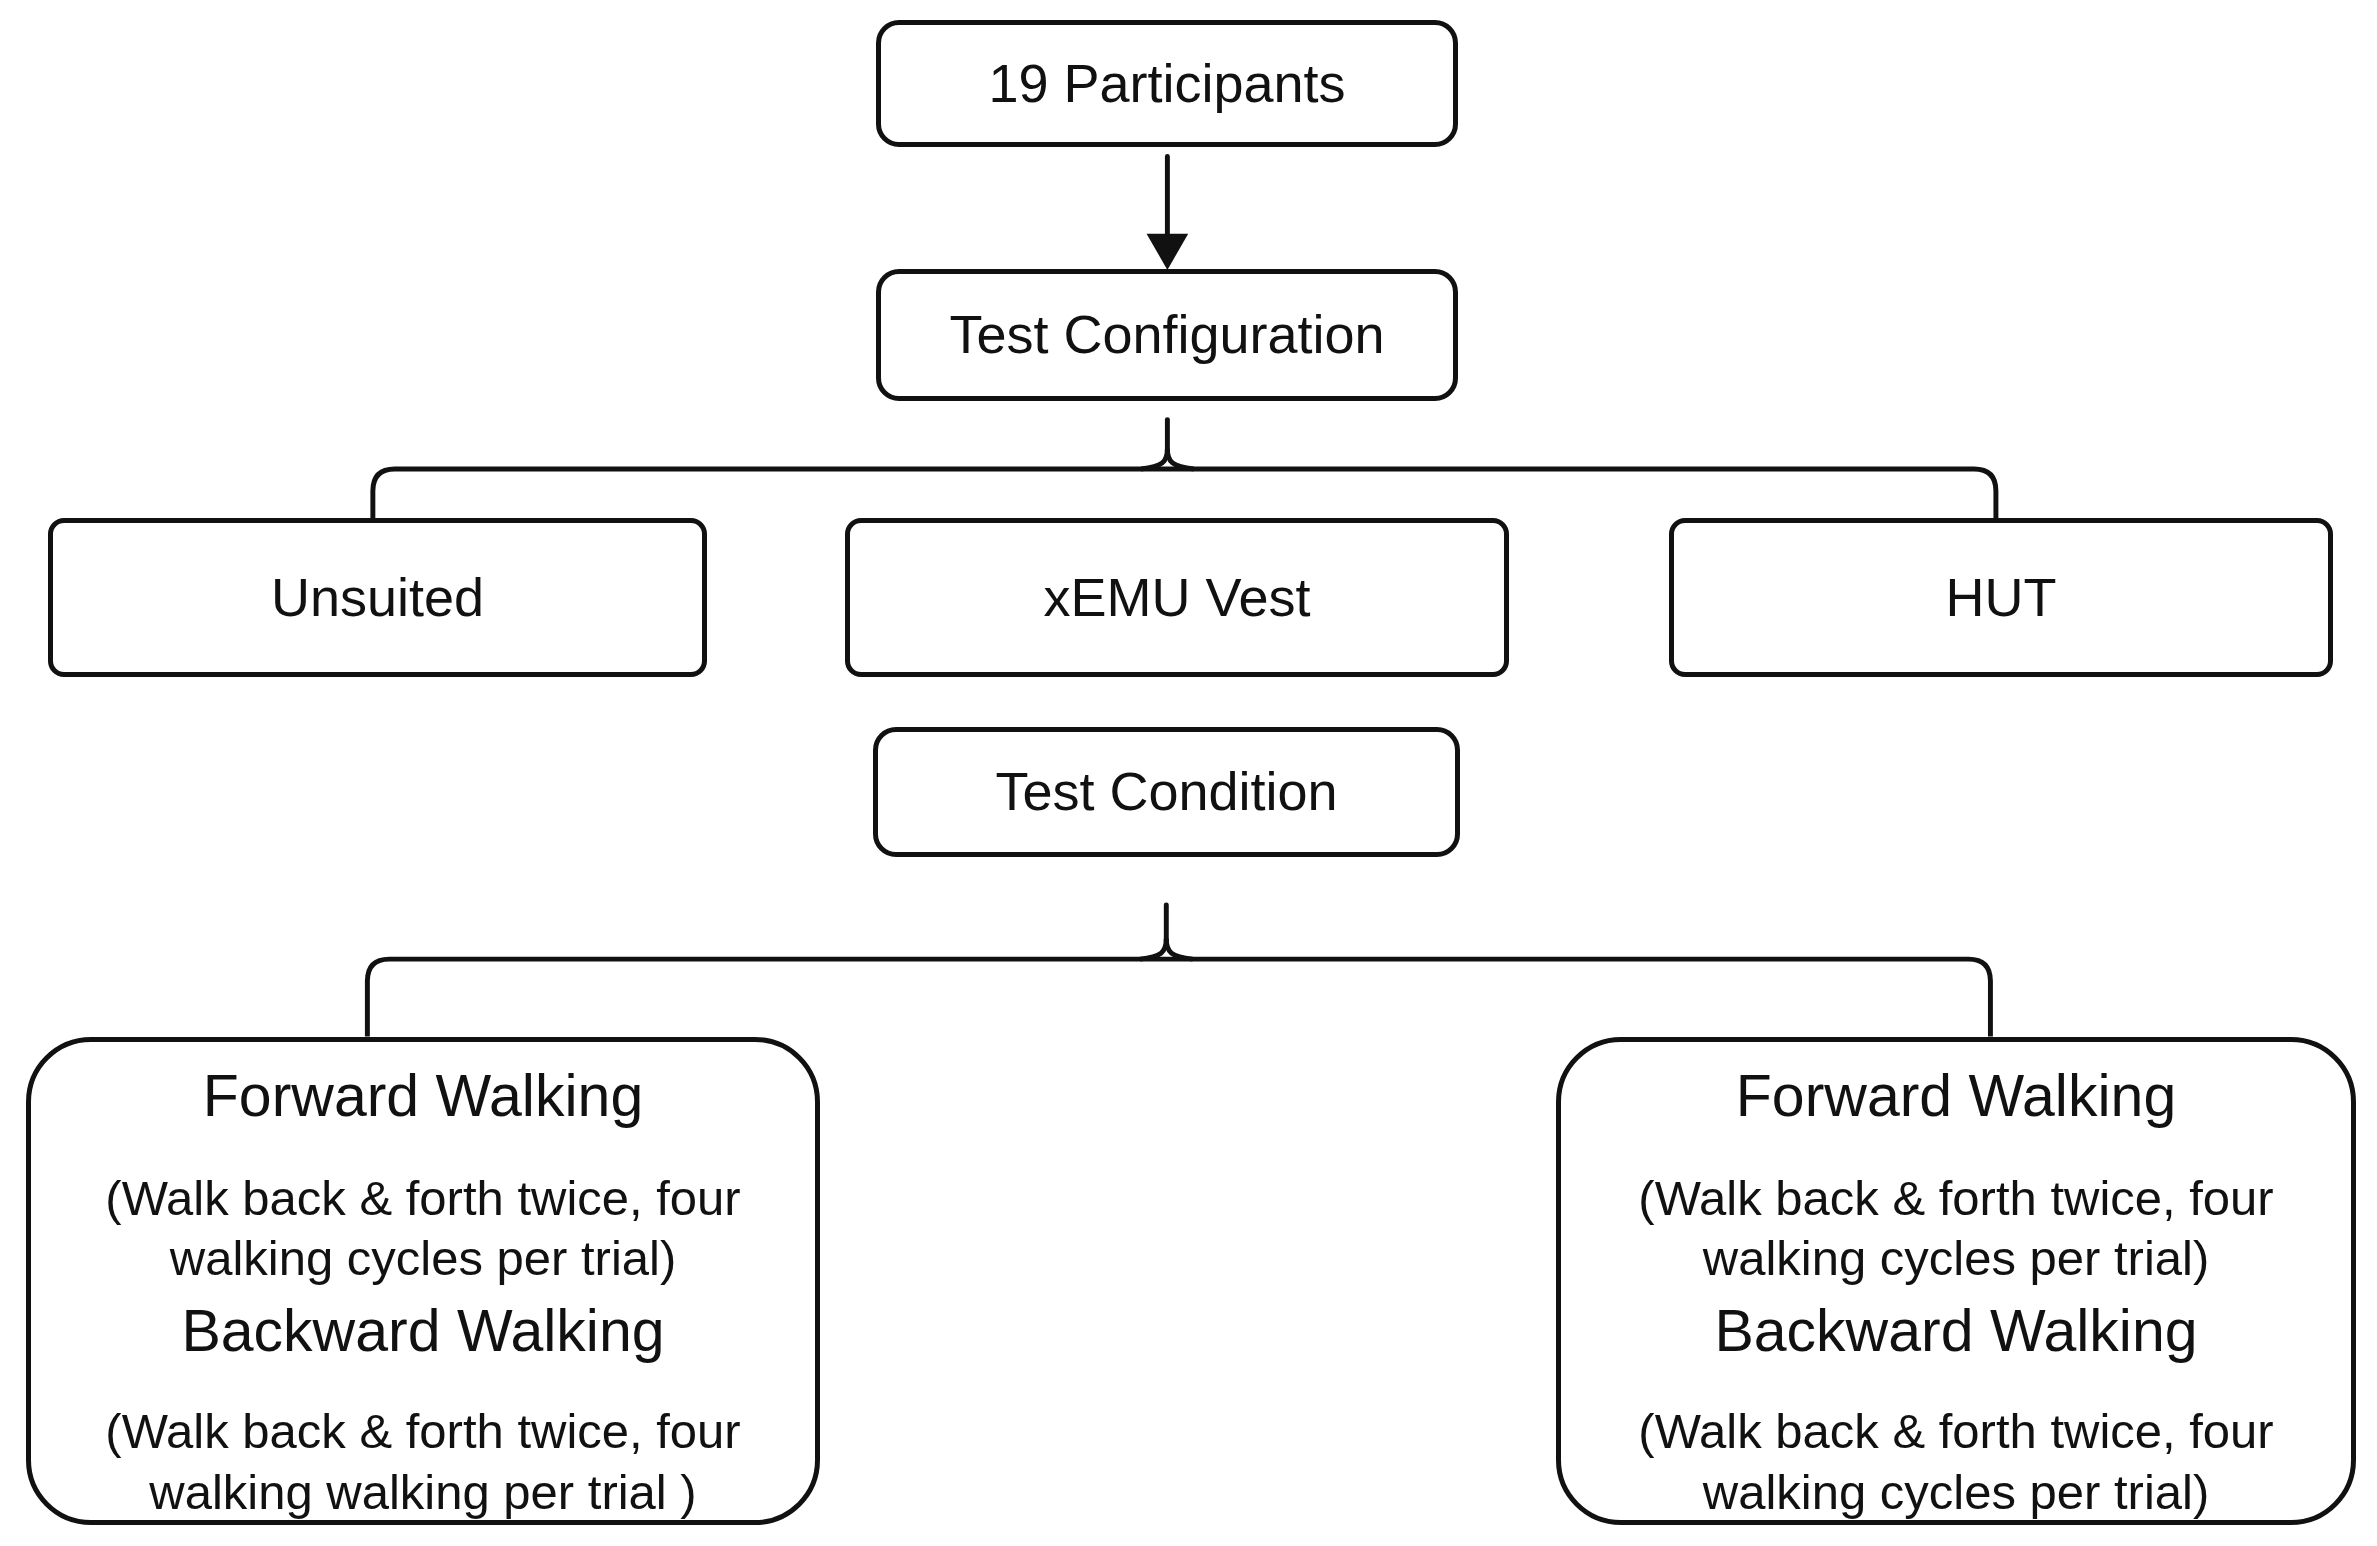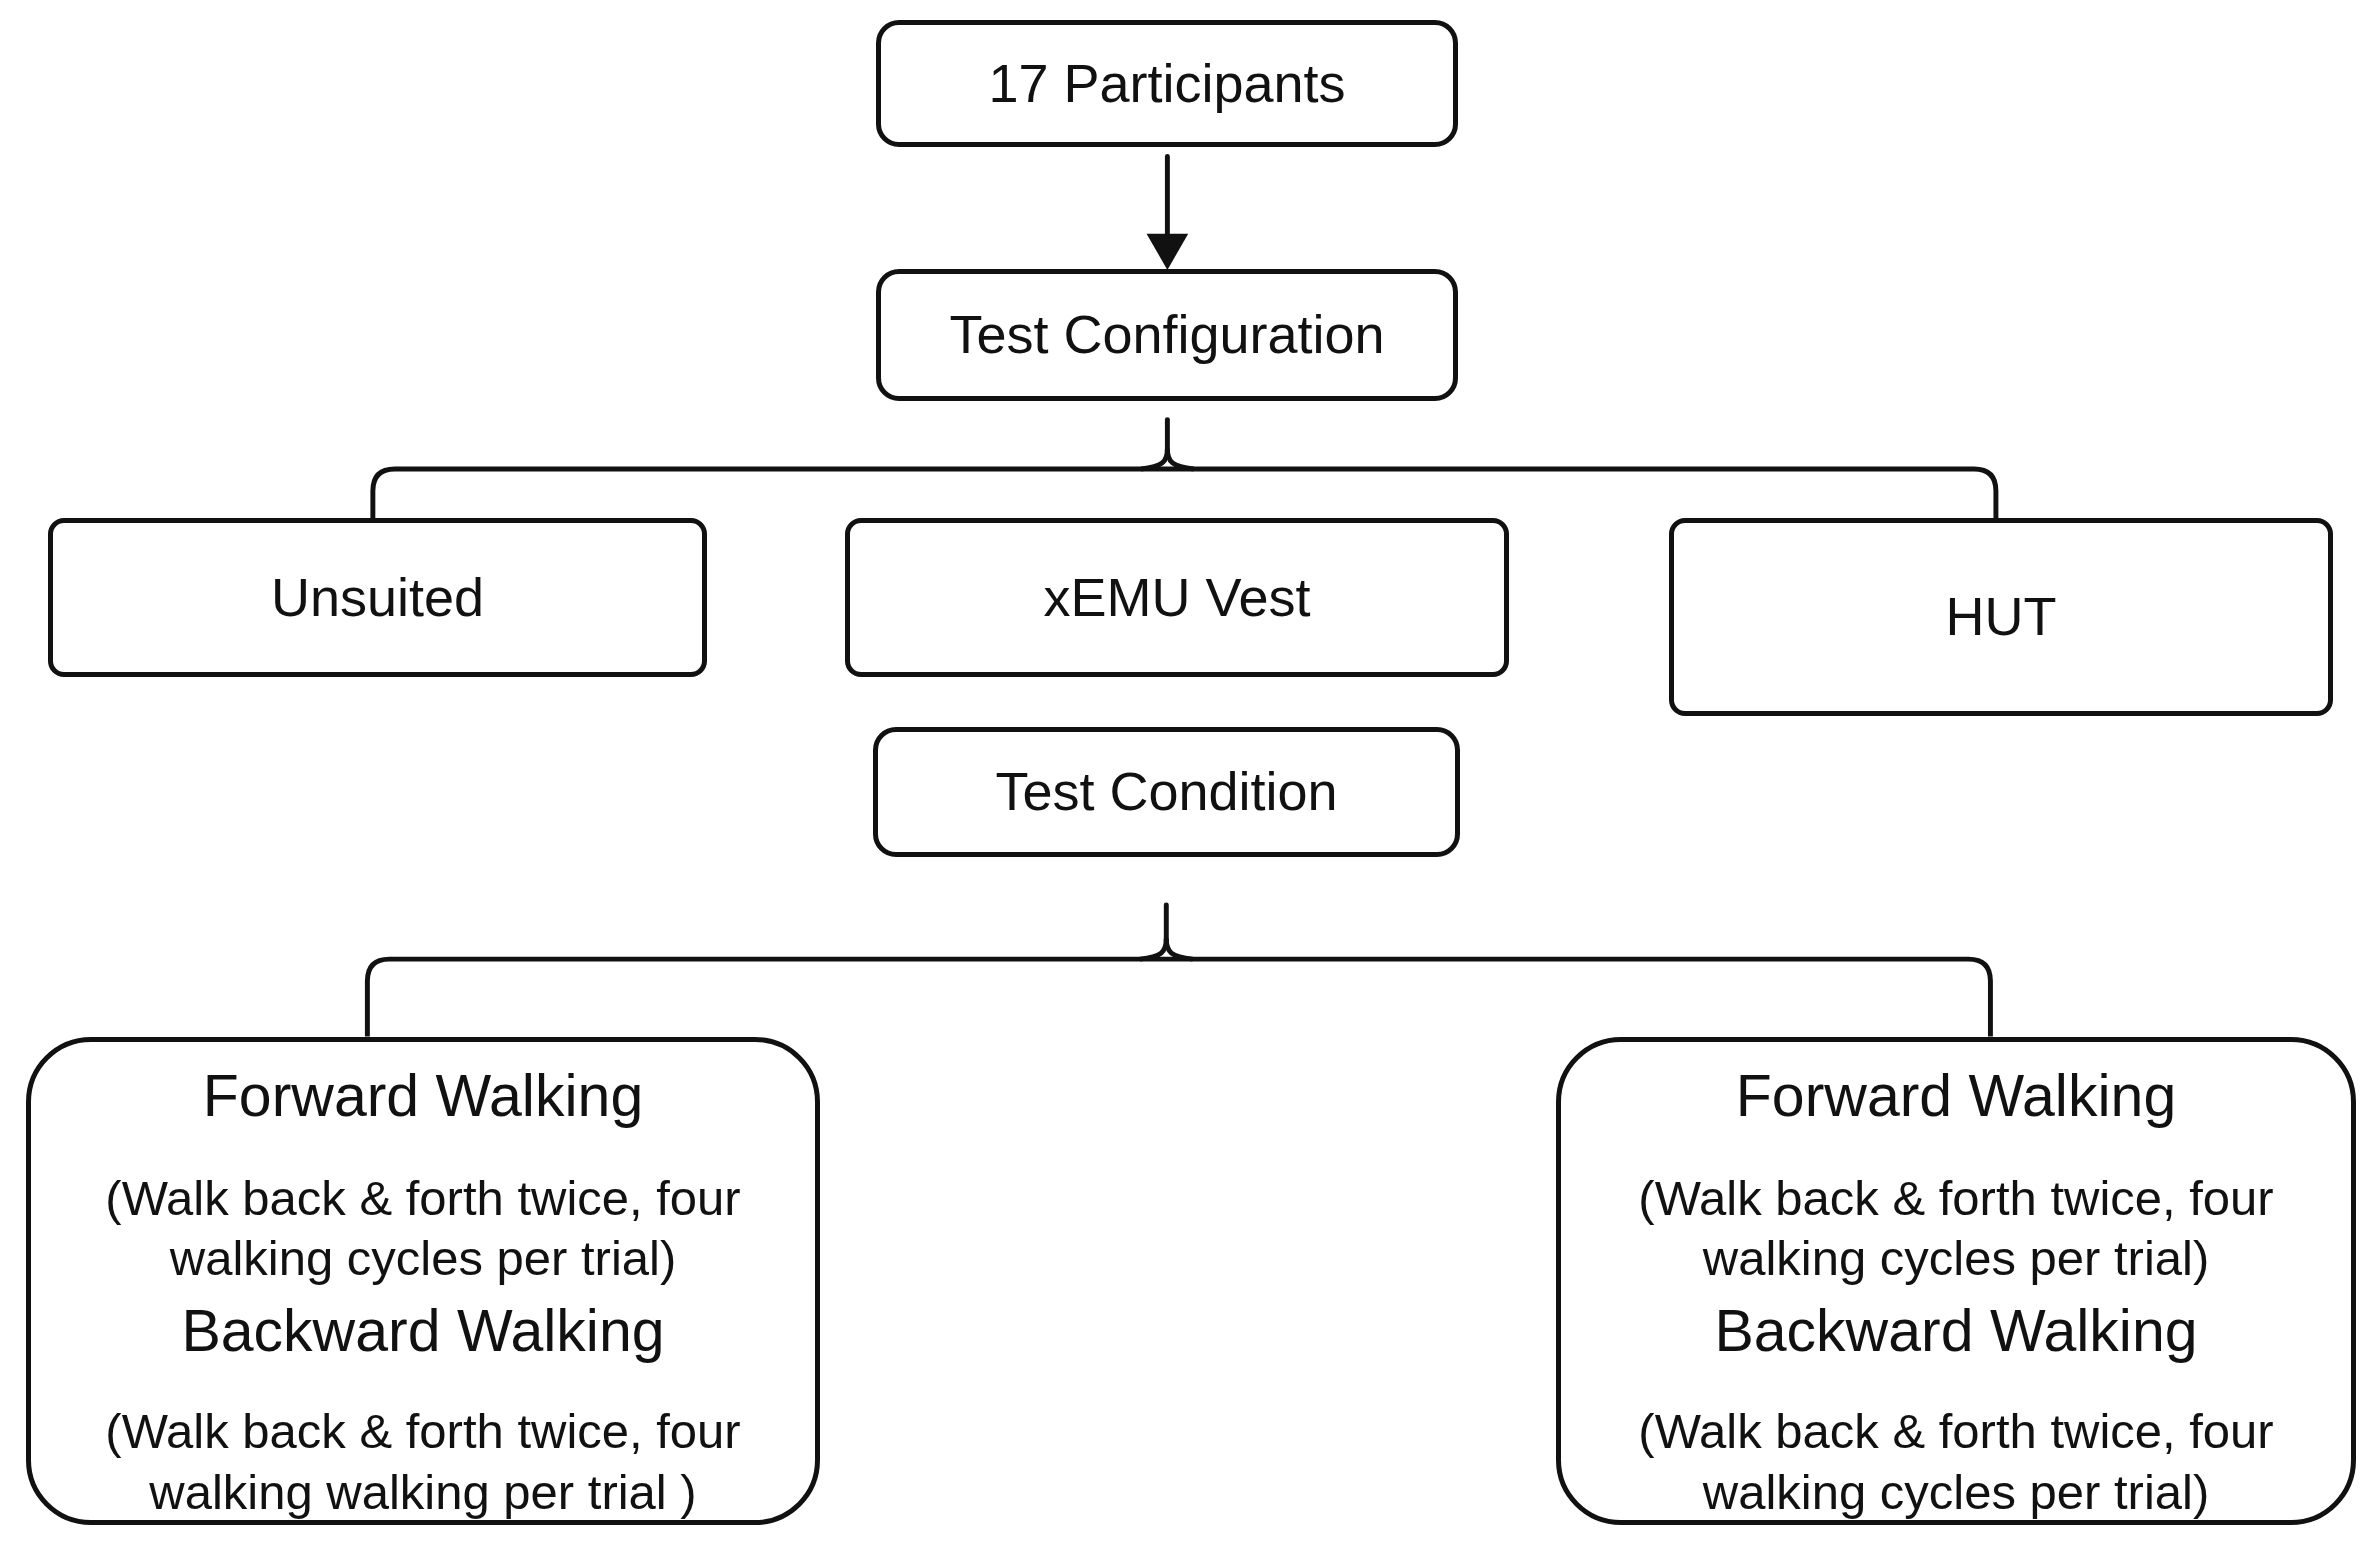--- a/index.html
+++ b/index.html
@@ -45,21 +45,21 @@
     white-space: nowrap;
   }
   .big .heading { font-size: 59px; line-height: 57px; }
   .big .paren   { font-size: 49px;  line-height: 50px; margin-top: 37px; }
 
   
   #n-participants { left: 876px; top: 20px;   width: 582px; height: 127px; }
   #n-testconfig   { left: 876px; top: 269px;  width: 582px; height: 132px; }
   #n-unsuited     { left: 48px;   top: 518px;  width: 659px; height: 159px; }
   #n-xemu         { left: 845px; top: 518px;  width: 664px; height: 159px; }
-  #n-hut          { left: 1669px; top: 518px;  width: 664px; height: 198px; }
+  #n-hut          { left: 1669px; top: 518px;  width: 664px; height: 159px; }
   #n-testcond     { left: 873px; top: 727px; width: 587px; height: 130px; }
   #n-leftcond     { left: 26px;   top: 1037px; width: 794px; height: 488px; }
   #n-rightcond    { left: 1556px; top: 1037px; width: 800px; height: 488px; }
 
   
   .l0 { top: 26px; }
   .l1 { top: 94px; }
   .l2 { top: 154px; }
   .l3 { top: 261px; }
   .l4 { top: 327px; }
@@ -86,21 +86,21 @@
 
     <g>
       <path d="M670 1890 L670 1789 Q670 1749 710 1749 L3590 1749 Q3630 1749 3630 1789 L3630 1890"></path>
       <path d="M2127 1650 L2127 1718" stroke-linecap="round"></path>
       <path d="M2127 1712 C2127 1736 2118 1745 2079 1749"></path>
       <path d="M2127 1712 C2127 1736 2136 1745 2175 1749"></path>
     </g>
   </svg>
 
   <div class="node" id="n-participants">
-    <span>17 Participants</span>
+    <span>19 Participants</span>
   </div>
 
   <div class="node" id="n-testconfig">
     <span>Test Configuration</span>
   </div>
 
   <div class="node mid" id="n-unsuited">
     <span>Unsuited</span>
   </div>
 

